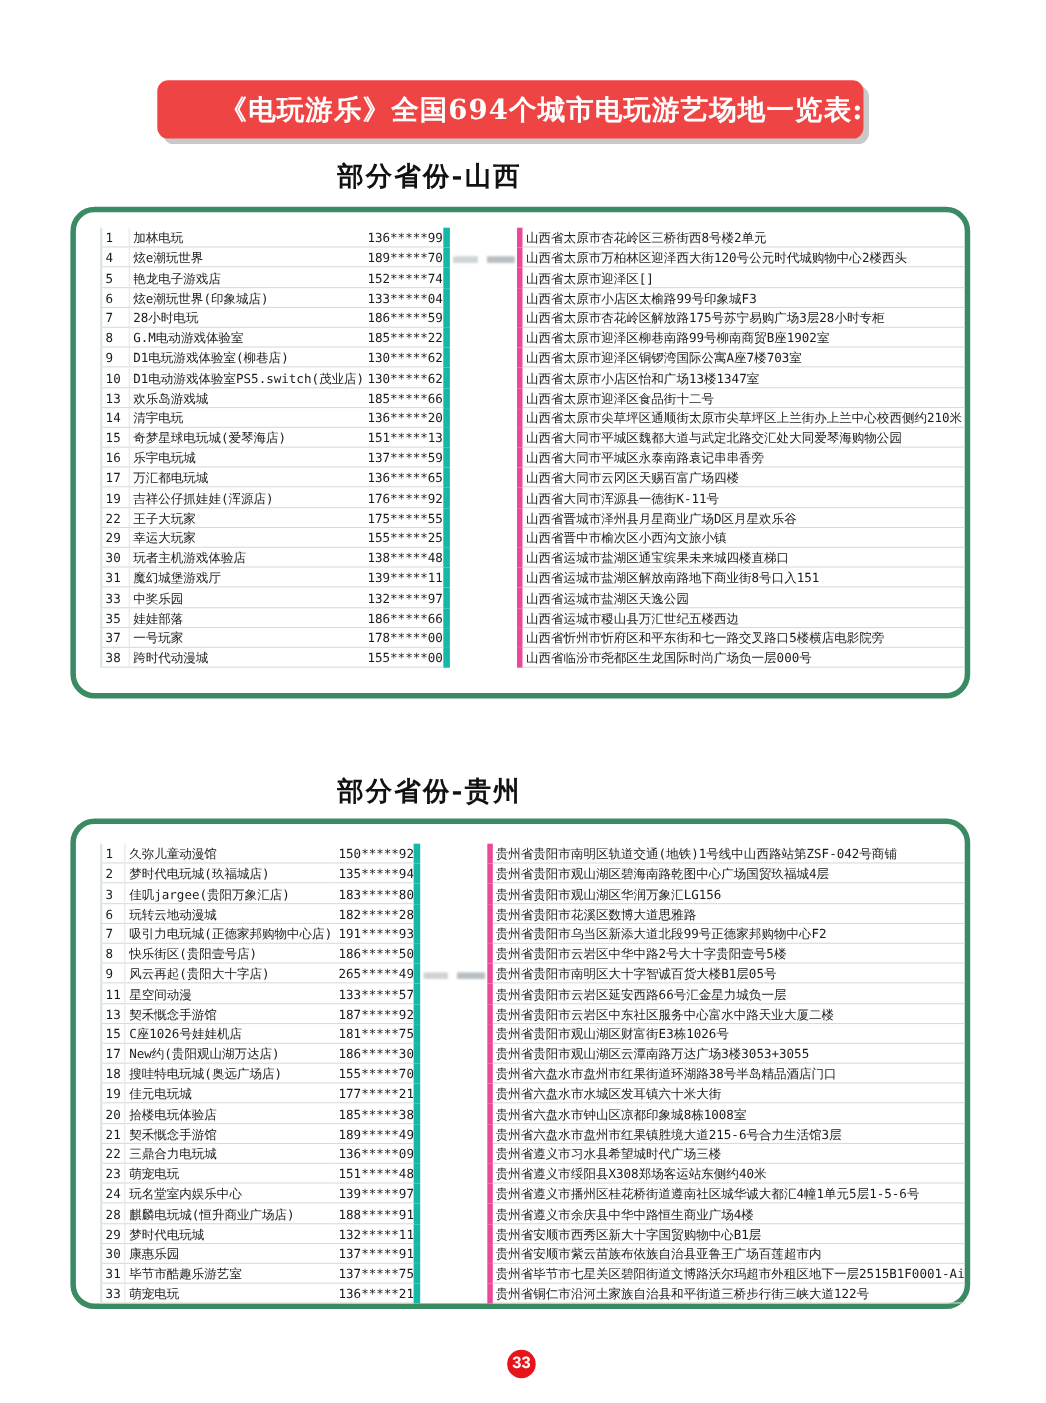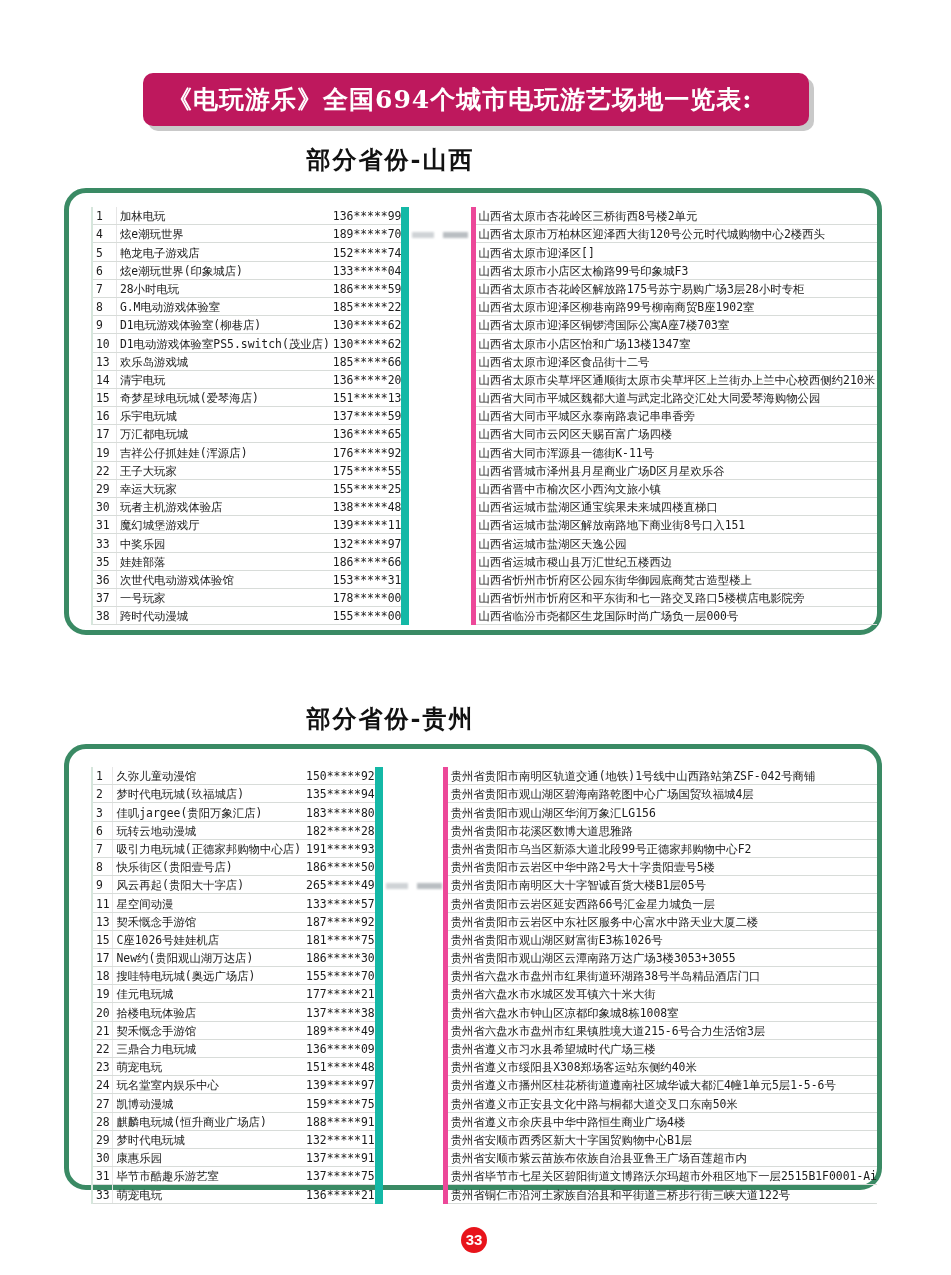--- a/index.html
+++ b/index.html
@@ -1,23 +1,23 @@
 <!DOCTYPE html>
 <html><head>
 <meta charset="utf-8">
 <style>
   html, body { margin:0; padding:0; background:#ffffff; }
   body { width:951px; height:1275px; position:relative; overflow:hidden; font-family:"DejaVu Sans", sans-serif; color:#1a1a1a; }
 
   .banner {
     position:absolute; left:143px; top:73px; width:642px; height:53px;
-    background:#be185d; border-radius:10px;
+    background:#ef4444; border-radius:10px;
     box-shadow: 5px 5px 0 #c9c9c9;
     color:#ffffff; font-family:"DejaVu Serif", serif; font-weight:bold;
-    font-size:25px; line-height:53px; text-align:left; letter-spacing:1px;padding-left:24px;
+    font-size:25px; line-height:53px; text-align:right; letter-spacing:1px;
   }
 
   .section-title {
     position:absolute; left:0; width:781px; text-align:center;
     font-family:"DejaVu Serif", serif; font-weight:bold; font-size:24px; color:#111;
     letter-spacing:2px;
   }
   #t1 { top:144px; }
   #t2 { top:703px; }
 
@@ -36,21 +36,21 @@
   #p1 table.sheet { top:14px; }
   #p2 table.sheet { top:18px; }
   table.sheet td {
     height:17.2px; padding:0 0 0 3px; white-space:nowrap; overflow:hidden;
     border-bottom:1px solid #d8dcd9; line-height:16px; vertical-align:bottom;
   }
   table.sheet td.num { width:25px; border-left:2px solid #d6e6dc; }
   table.sheet td.name { border-left:1px solid #e6e6e6; }
   #p1 td.name { width:206px; }
   #p2 td.name { width:193px; }
-  table.sheet td.phone { width:66px; border-right:8px solid #14b8a6; }
+  table.sheet td.phone { width:66px; border-right:6px solid #14b8a6; }
   #p1 td.blur { width:60px; }
   #p2 td.blur { width:60px; }
   table.sheet td.blur { border-bottom:none; }
   table.sheet td.addr { width:400px; border-left:5px solid #ec4899; }
   .blurmark { display:inline-block; height:6px; width:56px; background:linear-gradient(90deg,#cfd3d6 0 40%, transparent 40% 55%, #b9bec2 55% 100%); filter:blur(1.2px); vertical-align:middle; }
 
   .page-badge {
     position:absolute; left:461px; top:1227px; width:26px; height:26px; border-radius:50%;
     background:#e8141b; color:#fff; font-family:"Liberation Sans", sans-serif; font-weight:bold;
     font-size:15px; line-height:26px; text-align:center;
@@ -199,27 +199,20 @@
           <td class="addr">山西省运城市盐湖区天逸公园</td>
         </tr>
         <tr>
           <td class="num">35</td>
           <td class="name">娃娃部落</td>
           <td class="phone">186*****66</td>
           <td class="blur"></td>
           <td class="addr">山西省运城市稷山县万汇世纪五楼西边</td>
         </tr>
         <tr>
-          <td class="num">36</td>
-          <td class="name">次世代电动游戏体验馆</td>
-          <td class="phone">153*****31</td>
-          <td class="blur"></td>
-          <td class="addr">山西省忻州市忻府区公园东街华御园底商梵古造型楼上</td>
-        </tr>
-        <tr>
           <td class="num">37</td>
           <td class="name">一号玩家</td>
           <td class="phone">178*****00</td>
           <td class="blur"></td>
           <td class="addr">山西省忻州市忻府区和平东街和七一路交叉路口5楼横店电影院旁</td>
         </tr>
         <tr>
           <td class="num">38</td>
           <td class="name">跨时代动漫城</td>
           <td class="phone">155*****00</td>
@@ -321,21 +314,21 @@
         <tr>
           <td class="num">19</td>
           <td class="name">佳元电玩城</td>
           <td class="phone">177*****21</td>
           <td class="blur"></td>
           <td class="addr">贵州省六盘水市水城区发耳镇六十米大街</td>
         </tr>
         <tr>
           <td class="num">20</td>
           <td class="name">拾楼电玩体验店</td>
-          <td class="phone">137*****38</td>
+          <td class="phone">185*****38</td>
           <td class="blur"></td>
           <td class="addr">贵州省六盘水市钟山区凉都印象城8栋1008室</td>
         </tr>
         <tr>
           <td class="num">21</td>
           <td class="name">契禾慨念手游馆</td>
           <td class="phone">189*****49</td>
           <td class="blur"></td>
           <td class="addr">贵州省六盘水市盘州市红果镇胜境大道215-6号合力生活馆3层</td>
         </tr>
@@ -354,27 +347,20 @@
           <td class="addr">贵州省遵义市绥阳县X308郑场客运站东侧约40米</td>
         </tr>
         <tr>
           <td class="num">24</td>
           <td class="name">玩名堂室内娱乐中心</td>
           <td class="phone">139*****97</td>
           <td class="blur"></td>
           <td class="addr">贵州省遵义市播州区桂花桥街道遵南社区城华诚大都汇4幢1单元5层1-5-6号</td>
         </tr>
         <tr>
-          <td class="num">27</td>
-          <td class="name">凯博动漫城</td>
-          <td class="phone">159*****75</td>
-          <td class="blur"></td>
-          <td class="addr">贵州省遵义市正安县文化中路与桐都大道交叉口东南50米</td>
-        </tr>
-        <tr>
           <td class="num">28</td>
           <td class="name">麒麟电玩城(恒升商业广场店)</td>
           <td class="phone">188*****91</td>
           <td class="blur"></td>
           <td class="addr">贵州省遵义市余庆县中华中路恒生商业广场4楼</td>
         </tr>
         <tr>
           <td class="num">29</td>
           <td class="name">梦时代电玩城</td>
           <td class="phone">132*****11</td>

